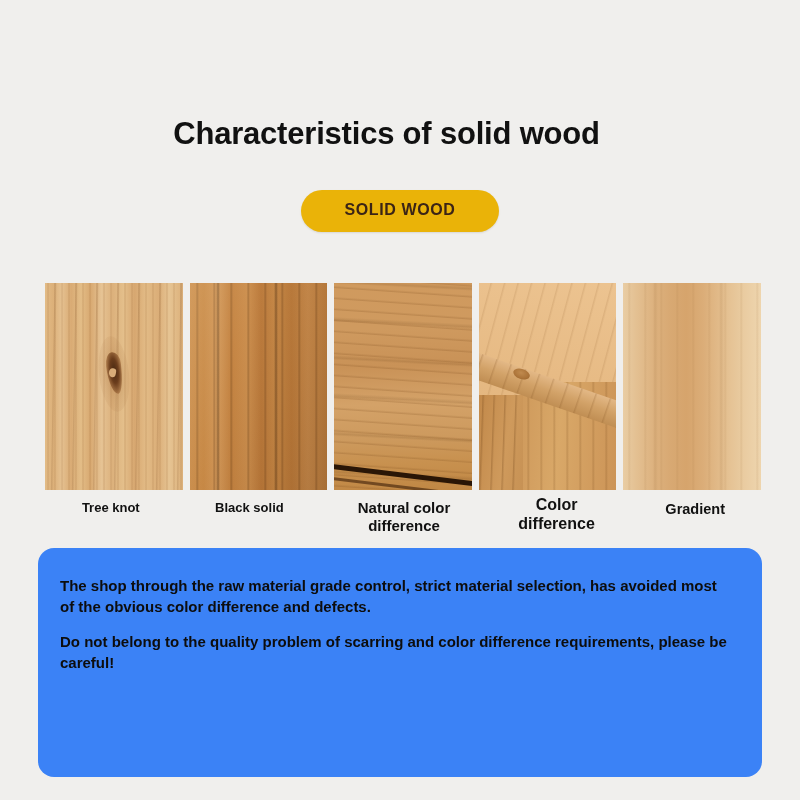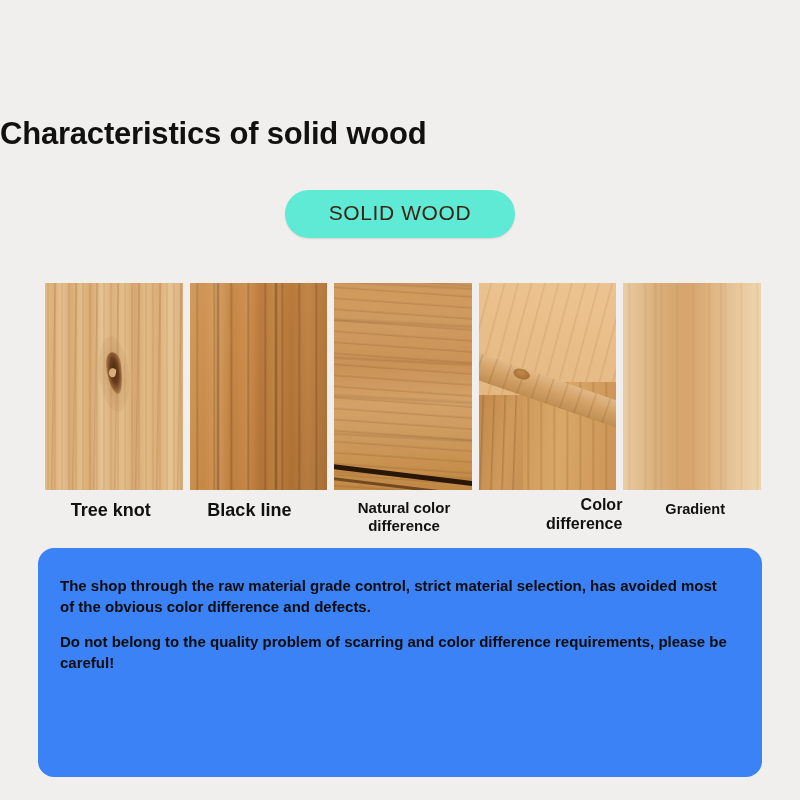--- a/index.html
+++ b/index.html
@@ -15,44 +15,45 @@
     overflow: hidden;
     position: relative;
   }
 
   
   .page-title {
     position: absolute;
     top: 116px;
     left: 0;
     width: 773px;
-    text-align: left;
+    text-align: center;
     font-size: 31px;
     font-weight: bold;
     color: #111111;
     letter-spacing: -0.2px;
   }
 
   
   .badge-wrap {
     position: absolute;
     top: 190px;
     left: 0;
     width: 800px;
     text-align: center;
   }
   .badge {
     display: inline-block;
-    background: #5eead4;
+    background: #eab308;
     color: #3b2416;
-    font-size: 21px;
+    font-size: 16px;
     letter-spacing: 0.6px;
     padding: 11px 44px 13px;
     border-radius: 30px;
     box-shadow: 0 1px 2px rgba(0,0,0,0.10);
+    font-weight: bold;
   }
 
   
   .strip {
     position: absolute;
     top: 283px;
     left: 45px;
     width: 716px;
     height: 207px;
     display: flex;
@@ -335,23 +336,23 @@
     gap: 7px;
   }
   .caption {
     flex: 1 1 0;
     text-align: center;
     color: #111111;
     font-weight: bold;
     line-height: 1.22;
     padding-top: 4px;
   }
-  .cap-1, .cap-2 { font-size: 18px; }
+  .cap-1, .cap-2 { font-size: 13px; }
   .cap-3 { font-size: 15px; text-align: center; padding-left: 16px; padding-top: 3px; }
-  .cap-4 { font-size: 16px; text-align: right; padding-left: 14px; padding-top: 0px; line-height: 1.16; }
+  .cap-4 { font-size: 16px; text-align: center; padding-left: 14px; padding-top: 0px; line-height: 1.16; }
   .cap-5 { font-size: 14.5px; padding-top: 5px; }
 
   
   .card {
     position: absolute;
     left: 38px;
     top: 548px;
     width: 724px;
     height: 229px;
     background: #3b82f6;
@@ -407,21 +408,21 @@
   </div>
 
   <div class="panel p5">
     <div class="grain"></div>
   </div>
 
 </div>
 
 <div class="captions">
   <div class="caption cap-1">Tree knot</div>
-  <div class="caption cap-2">Black line</div>
+  <div class="caption cap-2">Black solid</div>
   <div class="caption cap-3">Natural color<br>difference</div>
   <div class="caption cap-4">Color<br>difference</div>
   <div class="caption cap-5">Gradient</div>
 </div>
 
 <div class="card">
   <div class="card-inner">
     <p class="para">The shop through the raw material grade control, strict material selection, has avoided most of the obvious color difference and defects.</p>
     <p class="para">Do not belong to the quality problem of scarring and color difference requirements, please be careful!</p>
   </div>

